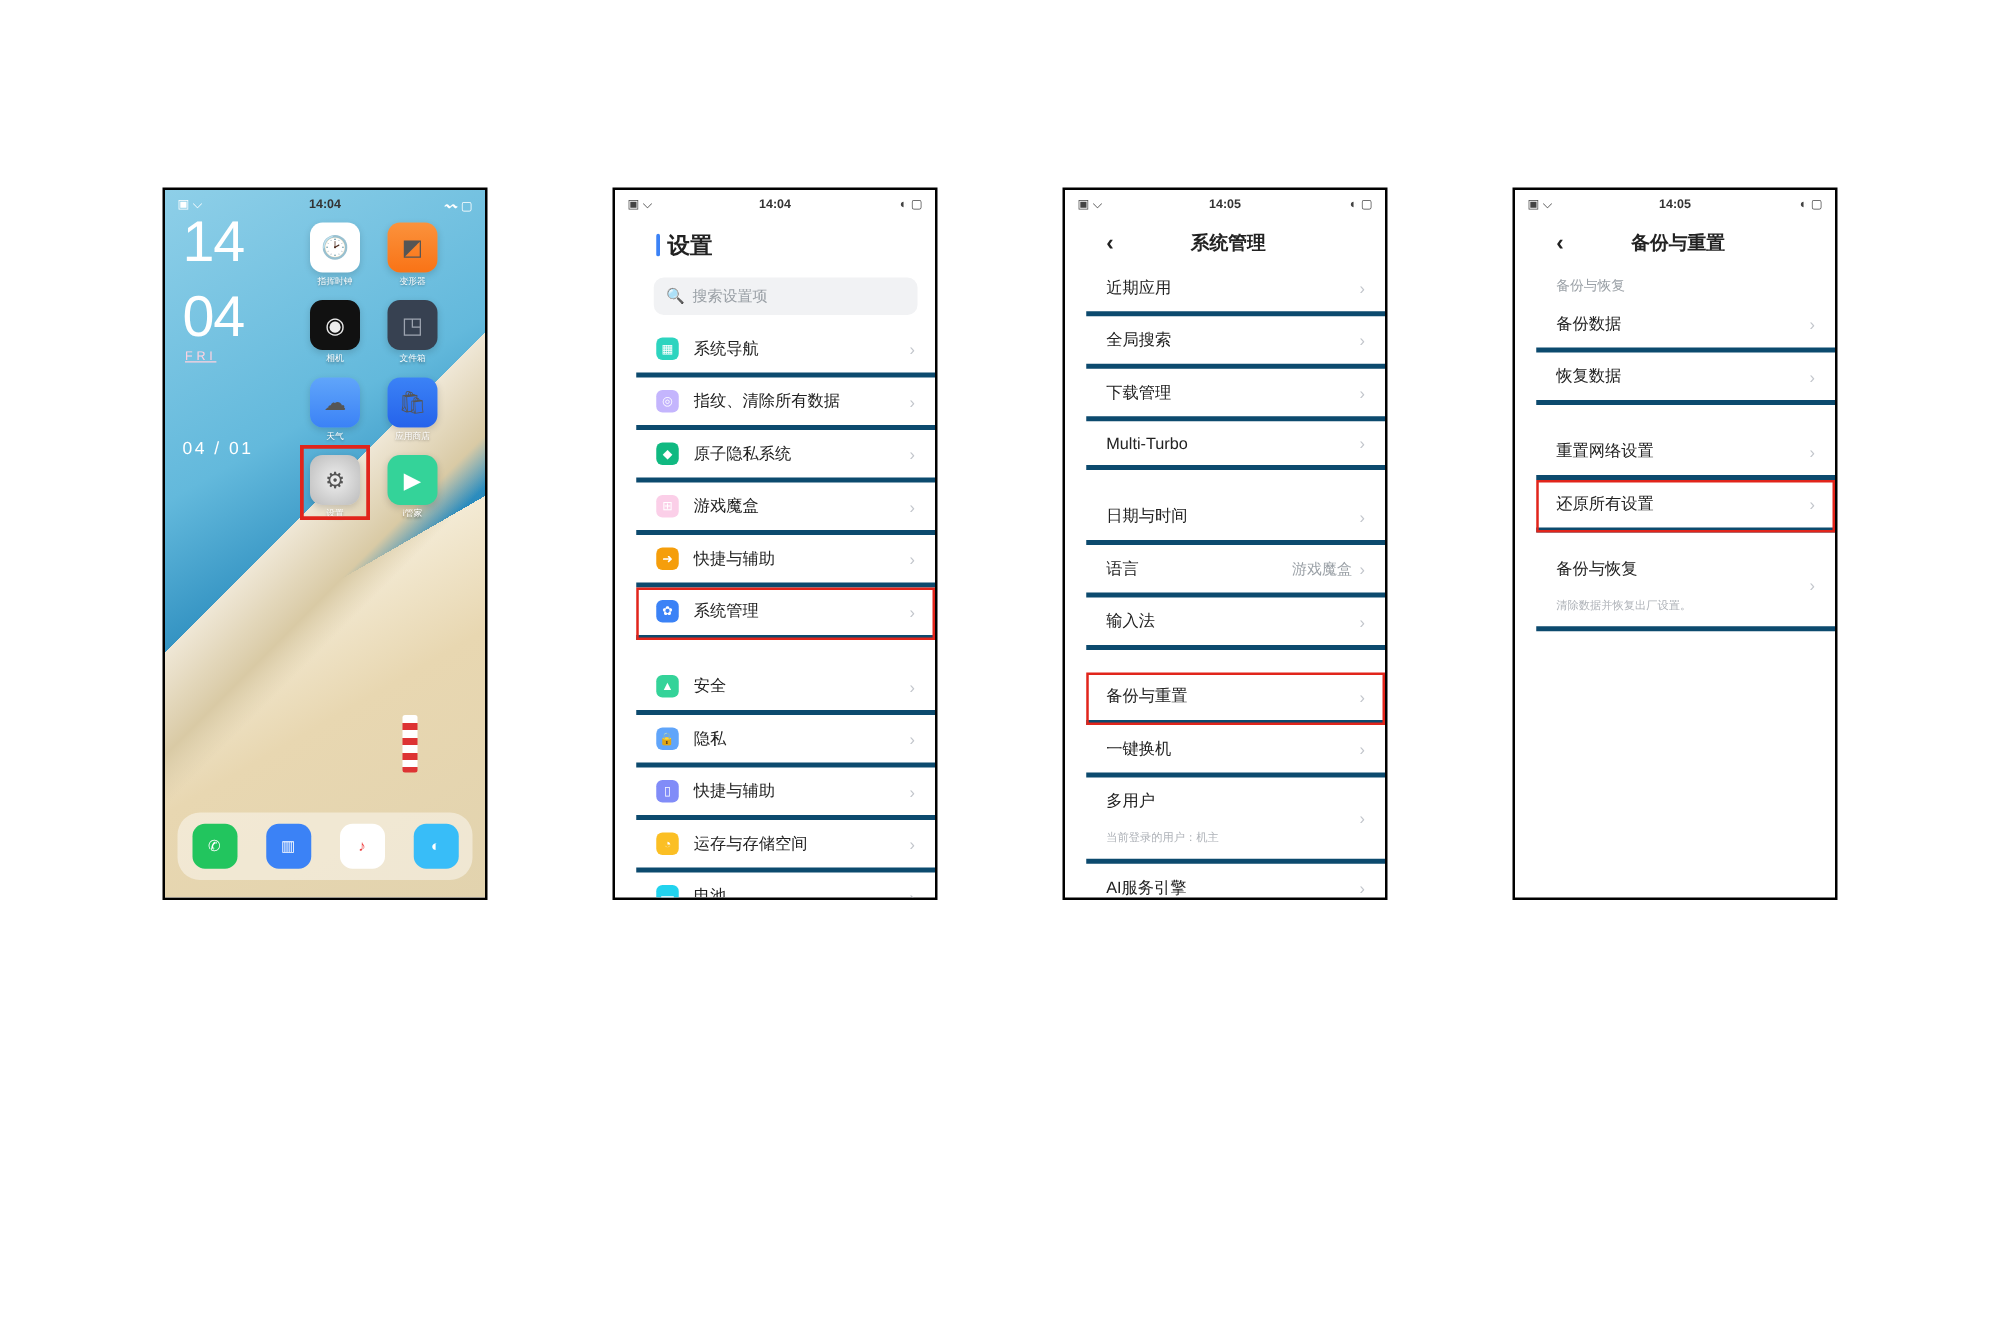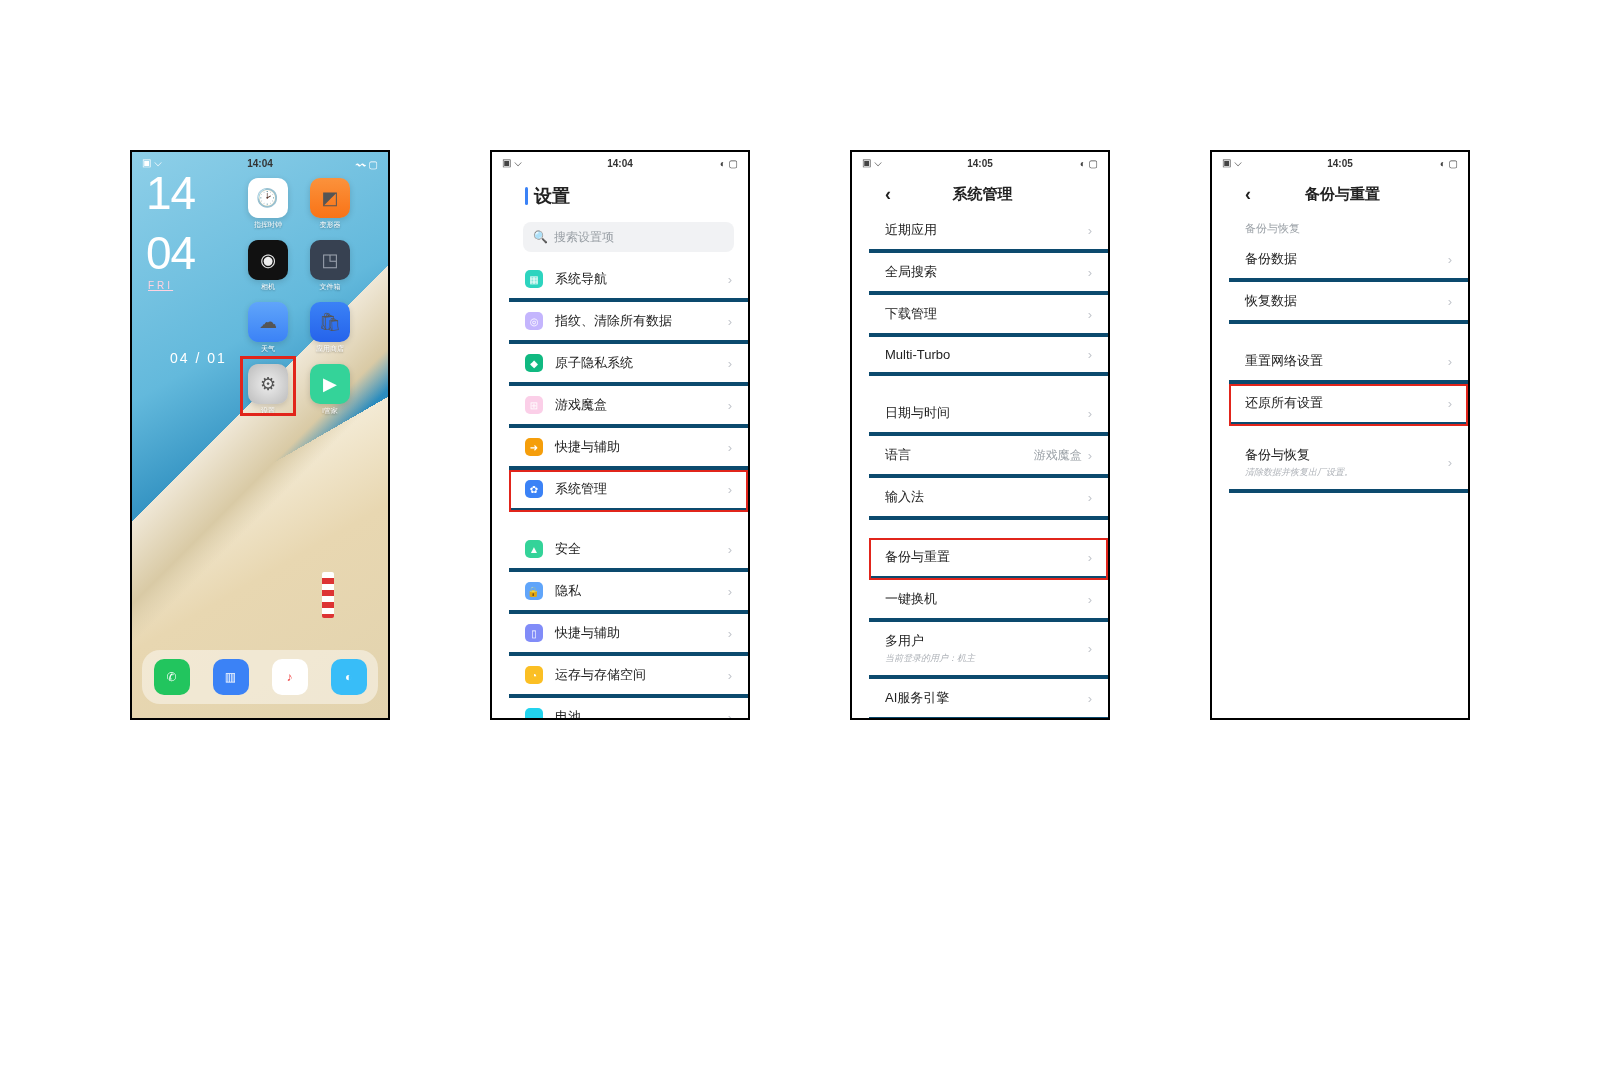--- a/index.html
+++ b/index.html
@@ -47,21 +47,21 @@
     height: 100%;
     background:
       linear-gradient(135deg, rgba(255,255,255,0) 45%, #efe7d6 45%, #d9caa5 55%, rgba(255,255,255,0) 60%),
       linear-gradient(150deg, #8ecfe8 0%, #63b9dc 35%, #2a8bbd 55%, #f3ead4 55%, #e8d7b1 70%, #e2d3ae 100%);
     position: relative;
     color: #fff;
   }
   .home .bigtime { position:absolute; left:14px; top:20px; font-size:46px; font-weight:300; line-height:0.95; letter-spacing:-1px;}
   .home .bigtime .m { display:block;margin-top:16px;}
   .home .day { position:absolute; left:16px; top:128px; font-size:10px; letter-spacing:3px; color:#ffd2e0;text-decoration:underline;}
-  .home .date { position:absolute; left:14px; top:198px; font-size:14px; font-weight:500; letter-spacing:2px;margin-left:24px;}
+  .home .date { position:absolute; left:14px; top:198px; font-size:14px; font-weight:500; letter-spacing:2px;}
   .home .icon {
     position:absolute; width:40px; height:40px; border-radius:10px;
     display:flex; align-items:center; justify-content:center;
     font-size:18px; background:#fff; color:#555;
     box-shadow: 0 2px 6px rgba(0,0,0,0.15);
   }
   .home .label { position:absolute; width:60px; text-align:center; font-size:7px; color:#fff; text-shadow:0 1px 2px rgba(0,0,0,.4);}
   .home .dock {
     position:absolute; left:10px; right:10px; bottom:14px; height:54px;
     background: rgba(255,255,255,0.45); border-radius:18px;
@@ -86,21 +86,21 @@
     display:flex; align-items:center; padding:10px 16px;
     border-bottom:4px solid #0c4a6e; position:relative;
   }
   .row .ic {
     width:18px; height:18px; border-radius:5px; margin-right:12px; flex-shrink:0;
     display:flex; align-items:center; justify-content:center; font-size:10px; color:#fff;
   }
   .row .lbl { flex:1; font-size:13px; color:#222; }
   .row .val { font-size:12px; color:#9aa0a6; margin-right:6px;}
   .row .chev { color:#c3c6cc; font-size:13px;}
-  .row .sub { font-size:9px; color:#aeb2b8; margin-top:2px;font-style:italic;}
+  .row .sub { font-size:9px; color:#aeb2b8; margin-top:14px;}
   .gap { height:18px; background:#fff; }
   .section-h { padding:10px 16px 4px; font-size:11px; color:#9aa0a6;}
   .row-hl { outline:2px solid #e1251b; outline-offset:-2px; }
 
   
   .bg-teal{background:#2dd4bf;} .bg-blur{background:#c4b5fd;} .bg-green{background:#10b981;}
   .bg-pink{background:#fbcfe8;} .bg-orange{background:#f59e0b;} .bg-blue{background:#3b82f6;}
   .bg-cyan{background:#22d3ee;} .bg-sky{background:#60a5fa;} .bg-indigo{background:#818cf8;}
   .bg-amber{background:#fbbf24;} .bg-emerald{background:#34d399;}
 

